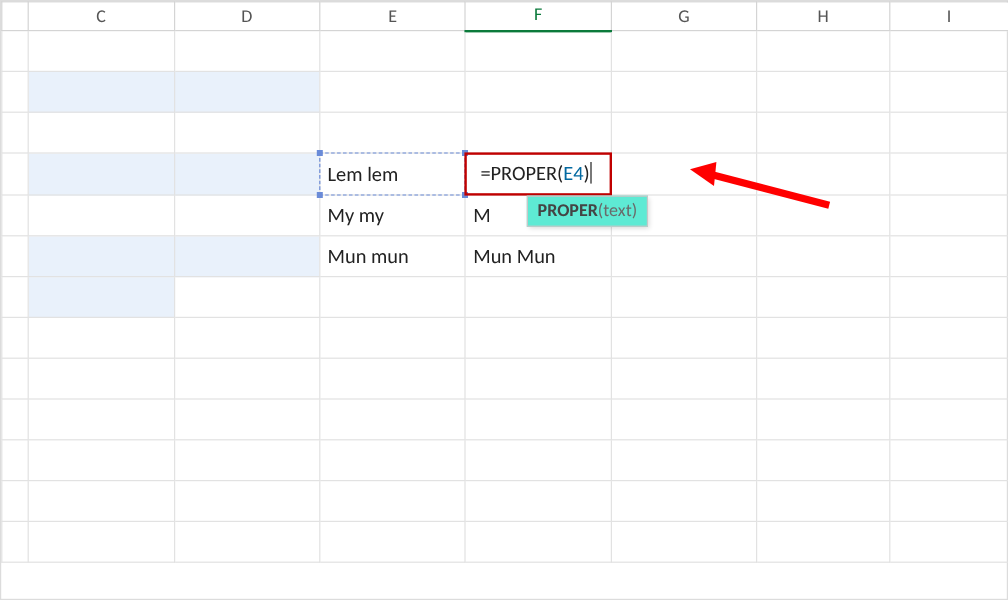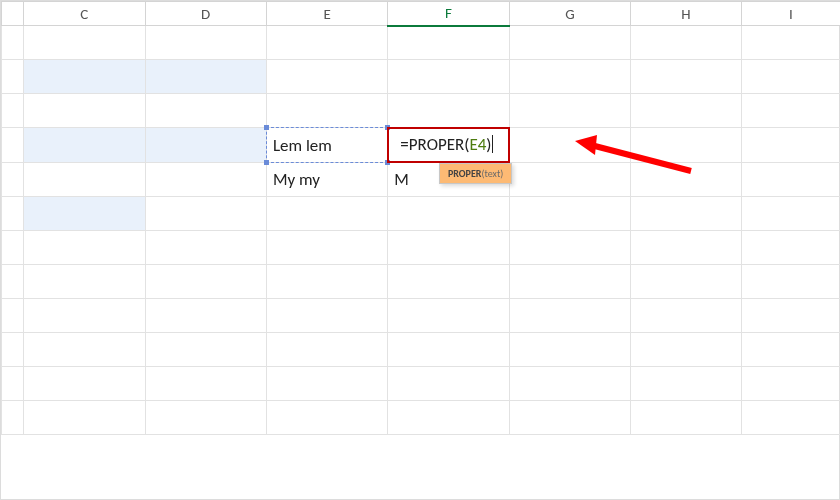--- a/index.html
+++ b/index.html
@@ -55,21 +55,21 @@
     top: -1px; left: -1px; right: -1px; bottom: -1px;
     border: 2px solid #c00000;
     pointer-events: none;
   }
   .formula {
     display: inline-block;
     padding: 0 6px;
     line-height: 34px;
     color: #222;
   }
-  .formula .ref { color: #4d7c0f; }
+  .formula .ref { color: #0369a1; }
   .cursor {
     display: inline-block;
     width: 1px; height: 18px;
     background: #222;
     vertical-align: -3px;
     margin-left: 1px;
     animation: blink 1s step-start infinite;
   }
   @keyframes blink { 50% { opacity: 0; } }
   td.ref-e4 {
@@ -86,24 +86,24 @@
     position: absolute;
     width: 5px; height: 5px;
     background: #6a8bd8;
   }
   .ref-box::before { top: -3px; left: -3px; }
   .ref-box::after  { top: -3px; right: -3px; }
   .ref-handles .h1 { bottom: -3px; left: -3px; }
   .ref-handles .h2 { bottom: -3px; right: -3px; }
   .tooltip {
     position: absolute;
-    background: #fdba74;
+    background: #5eead4;
     border: 1px solid #c7c7c7;
     box-shadow: 2px 2px 4px rgba(0,0,0,0.15);
-    font-size: 10px;
+    font-size: 15px;
     color: #6a6a6a;
     padding: 3px 8px;
     white-space: nowrap;
   }
   .tooltip b { color: #444; font-weight: 700; }
   .arrow {
     position: absolute;
     pointer-events: none;
   }
   .arrow svg { display: block; }
@@ -187,20 +187,30 @@
         <td></td>
           <td></td>
           <td></td>
         <td>My my</td>
         <td>M</td>
         <td></td>
           <td></td>
           <td></td>
       </tr>
       <tr>
+        <td></td>
+          <td class="shade"></td>
+          <td class="shade"></td>
+        <td>Mun mun</td>
+        <td>Mun Mun</td>
+        <td></td>
+          <td></td>
+          <td></td>
+      </tr>
+      <tr>
           <td></td>
           <td class="shade"></td>
           <td></td>
           <td></td>
           <td></td>
           <td></td>
           <td></td>
           <td></td>
         </tr>
       <tr>

